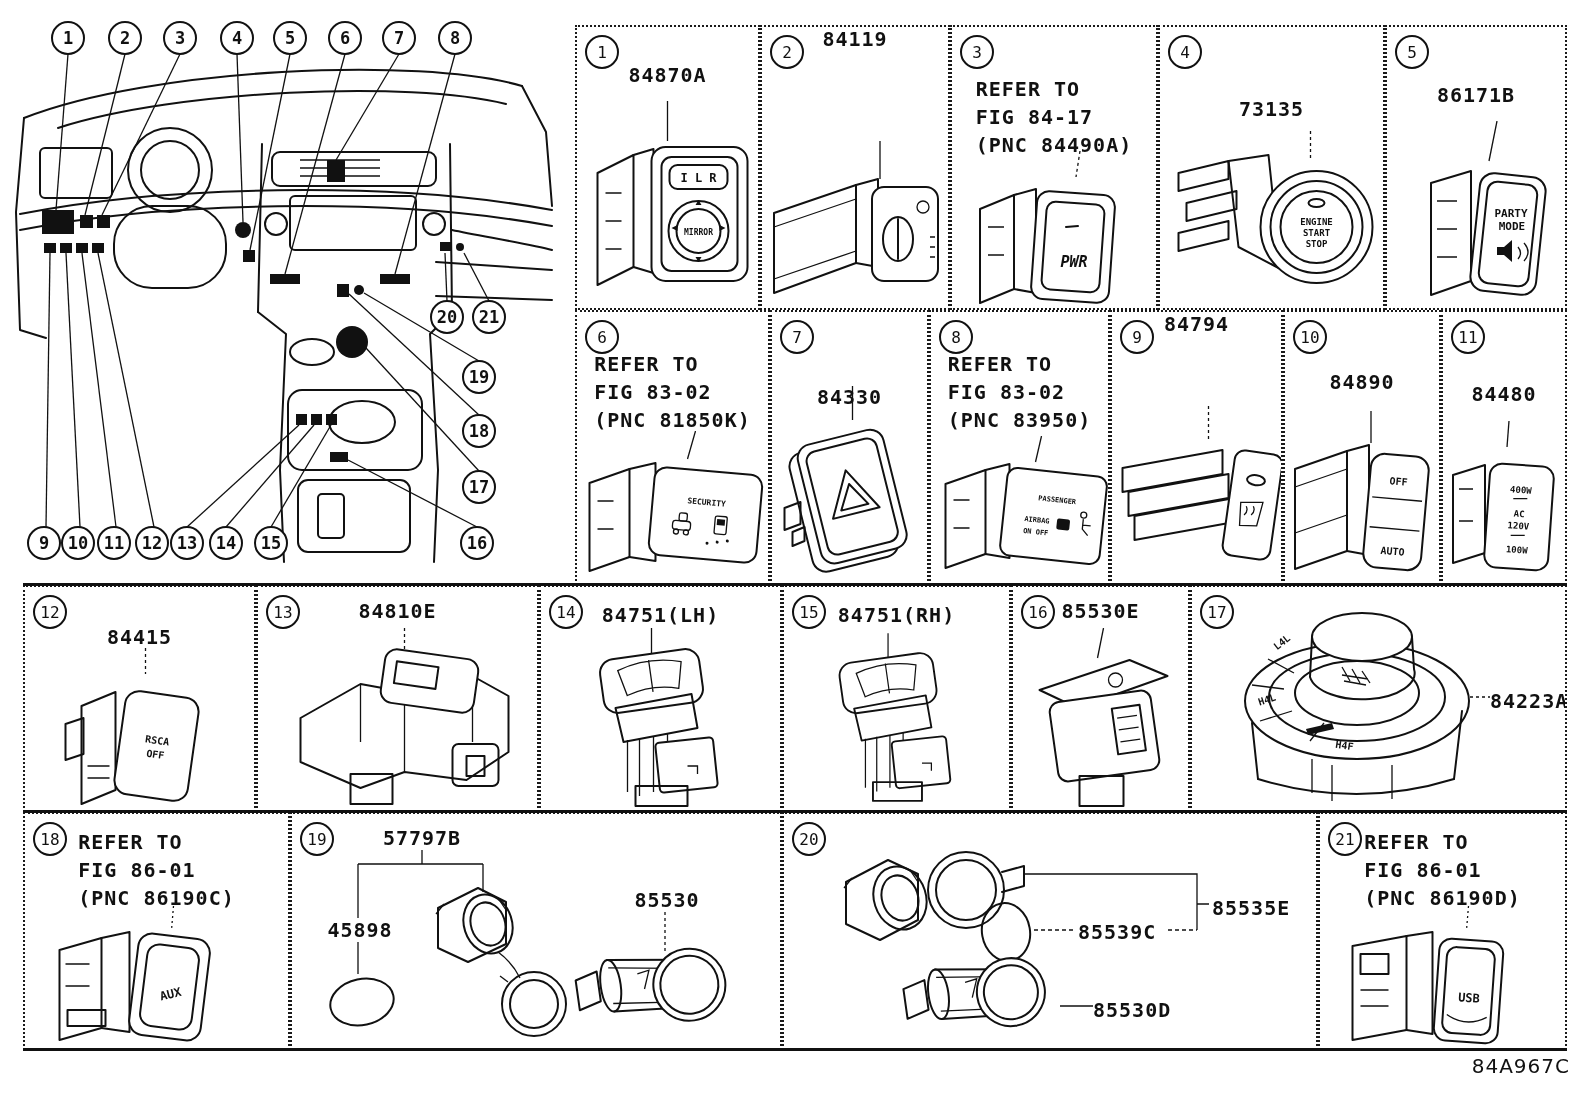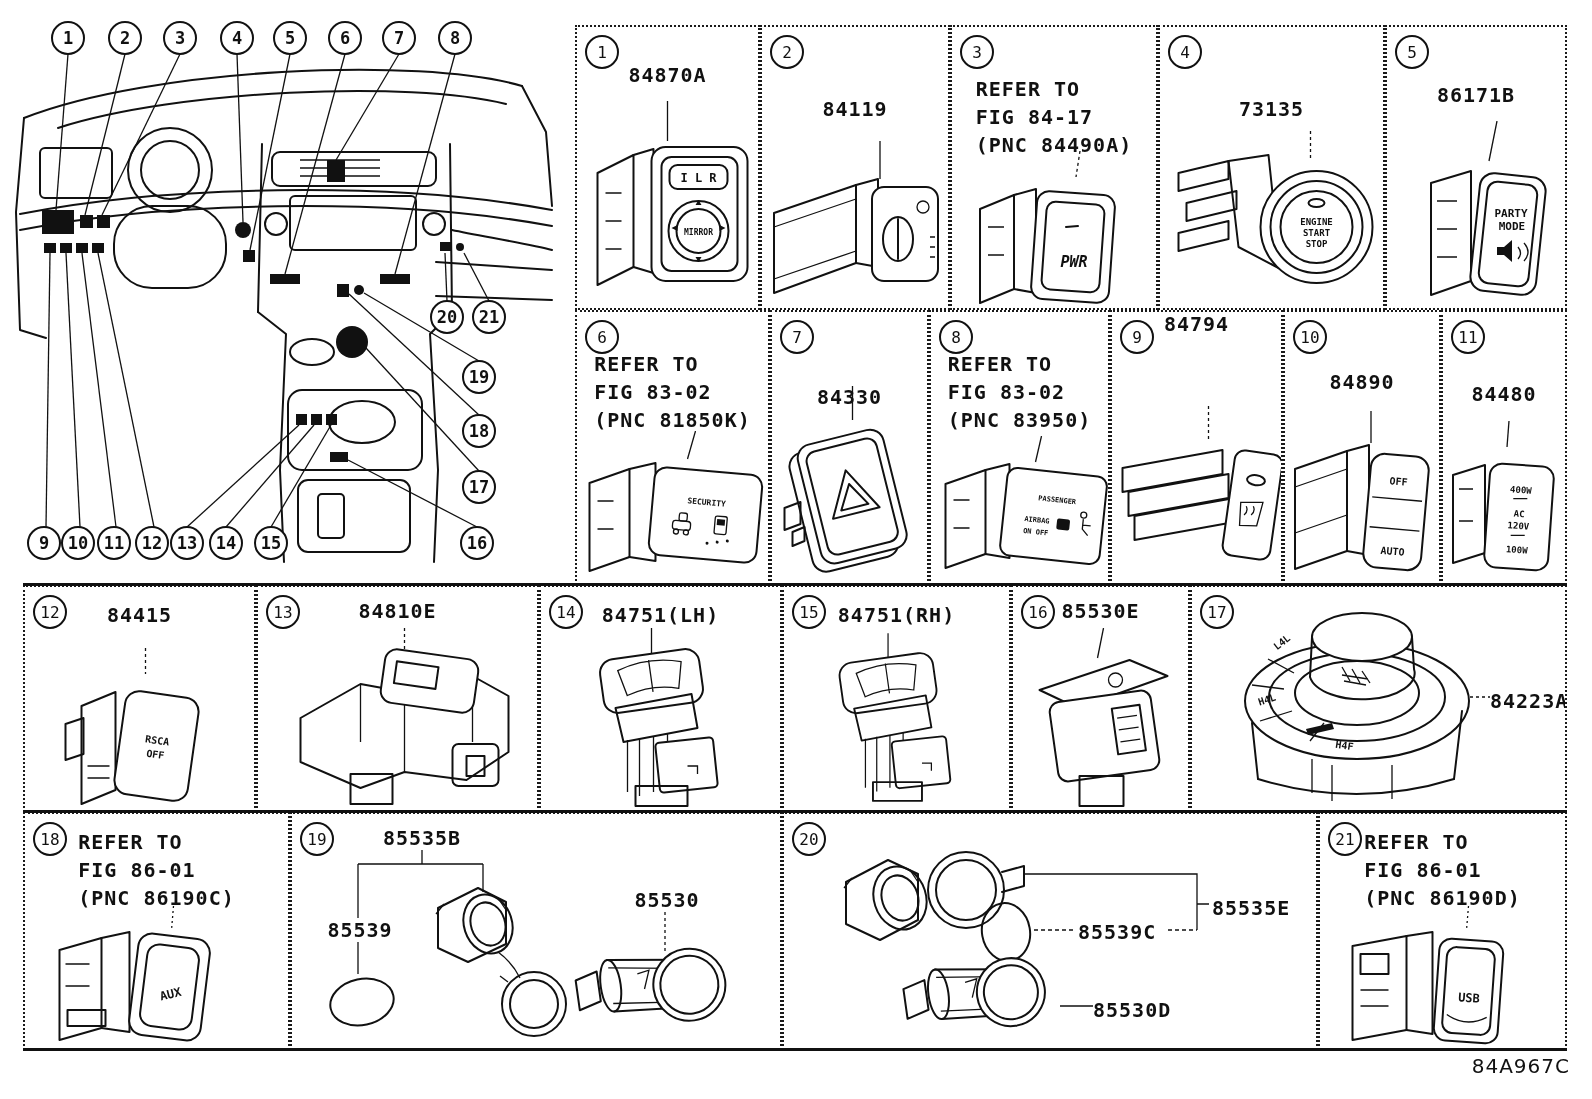--- a/index.html
+++ b/index.html
@@ -213,21 +213,21 @@
       <circle class="s" cx="123" cy="130" r="22"></circle>
       <text x="123" y="134" font-size="8" text-anchor="middle">MIRROR</text>
       <path class="fb" d="M96 127 l6 -3 v6 z M150 127 l-6 -3 v6 z M120 104 l3 -5 3 5 z M120 156 l3 5 3 -5 z"></path>
     </svg>
   </div>
 
   <div class="cell" style="left:760px;top:25px;width:190px;height:285px">
     <div class="badge">
         <span>2</span>
       </div>
-    <div class="pn" style="margin-top:70px">84119</div>
+    <div class="pn" style="">84119</div>
     <svg class="art" width="190" height="165" viewBox="0 0 190 165">
       <line class="s1" x1="120" y1="0" x2="120" y2="38"></line>
       <path class="s" d="M14 72 L96 44 L96 122 L14 152 Z"></path>
       <path class="s1" d="M14 86 L96 58 M14 138 L96 110"></path>
       <path class="s" d="M96 44 L118 38 L118 126 L96 122"></path>
       <rect class="sf" x="112" y="46" width="66" height="94" rx="12"></rect>
       <ellipse class="s" cx="138" cy="98" rx="15" ry="22"></ellipse>
       <line class="s" x1="138" y1="78" x2="138" y2="118"></line>
       <circle class="s1" cx="163" cy="66" r="6"></circle>
       <path class="s1" d="M170 96 h5 M170 106 h5 M170 116 h5"></path>
@@ -439,21 +439,21 @@
         <line class="s1" x1="71" y1="115" x2="85" y2="114"></line>
         <text x="78" y="132" font-size="9" text-anchor="middle">100W</text>
       </g>
     </svg>
   </div>
 
   <div class="cell" style="left:23px;top:585px;width:233px;height:227px">
     <div class="badge">
         <span>12</span>
       </div>
-    <div class="pn" style="margin-top:16px">84415</div>
+    <div class="pn" style="margin-top:38px">84415</div>
     <svg class="art" width="233" height="160" viewBox="0 0 233 160">
       <line class="s1" x1="122" y1="0" x2="122" y2="26" stroke-dasharray="3 3"></line>
       <path class="s" d="M42 76 L60 70 L60 106 L42 112 Z"></path>
       <path class="s" d="M58 58 L92 44 L92 142 L58 156 Z"></path>
       <path class="s1" d="M64 118 h22 M64 130 h22"></path>
       <rect class="sf" x="96" y="46" width="74" height="104" rx="14" transform="rotate(8 133 98)"></rect>
       <g transform="rotate(8 133 98)">
         <text x="133" y="96" font-size="10" text-anchor="middle">RSCA</text>
         <text x="133" y="110" font-size="10" text-anchor="middle">OFF</text>
       </g>
@@ -577,22 +577,22 @@
       <rect class="sf" x="110" y="30" width="72" height="102" rx="14" transform="rotate(7 146 81)"></rect>
       <rect class="s" x="120" y="40" width="52" height="82" rx="12" transform="rotate(7 146 81)"></rect>
       <text x="148" y="92" font-size="12" text-anchor="middle" transform="rotate(-14 148 92)">AUX</text>
     </svg>
   </div>
 
   <div class="cell" style="left:290px;top:812px;width:492px;height:238px">
     <div class="badge">
         <span>19</span>
       </div>
-    <div class="pn-abs" style="left:60px;top:12px;width:140px;text-align:center">85535B</div>
-    <div class="pn-abs" style="left:24px;top:104px;width:88px;text-align:center">85539</div>
+    <div class="pn-abs" style="left:60px;top:12px;width:140px;text-align:center">57797B</div>
+    <div class="pn-abs" style="left:24px;top:104px;width:88px;text-align:center">45898</div>
     <div class="pn-abs" style="left:336px;top:74px;width:78px;">85530</div>
     <svg class="art" style="left:0;transform:none;bottom:0" width="492" height="236" viewBox="0 0 492 236">
       <path class="s1" d="M130 38 V52 M66 52 H191 M66 52 V162 M191 52 V80"></path>
       <line class="s1" x1="373" y1="100" x2="373" y2="140" stroke-dasharray="3 3"></line>
       <g>
         <path class="s" d="M146 96 L186 76 L214 90 L214 132 L176 150 L146 136 Z"></path>
         <path class="s1" d="M152 92 l-8 10 M206 86 l8 12"></path>
         <ellipse class="s" cx="196" cy="112" rx="24" ry="30" transform="rotate(-18 196 112)"></ellipse>
         <ellipse class="s" cx="196" cy="112" rx="17" ry="22" transform="rotate(-18 196 112)"></ellipse>
         <path class="s1" d="M206 140 q14 10 22 26"></path>

